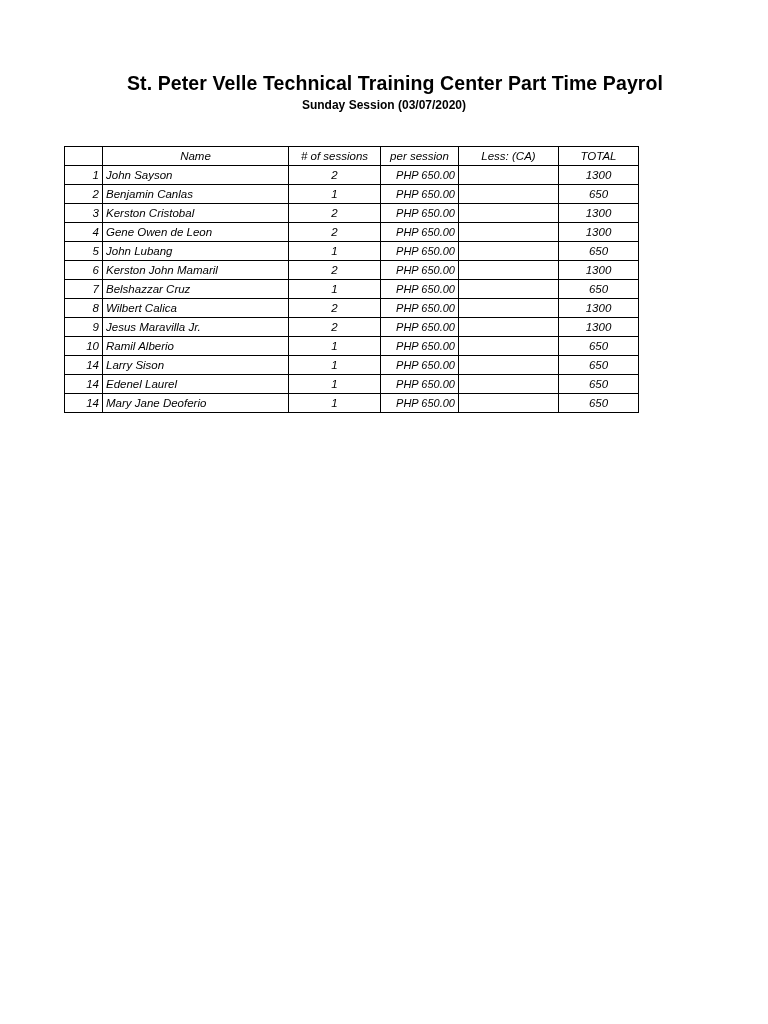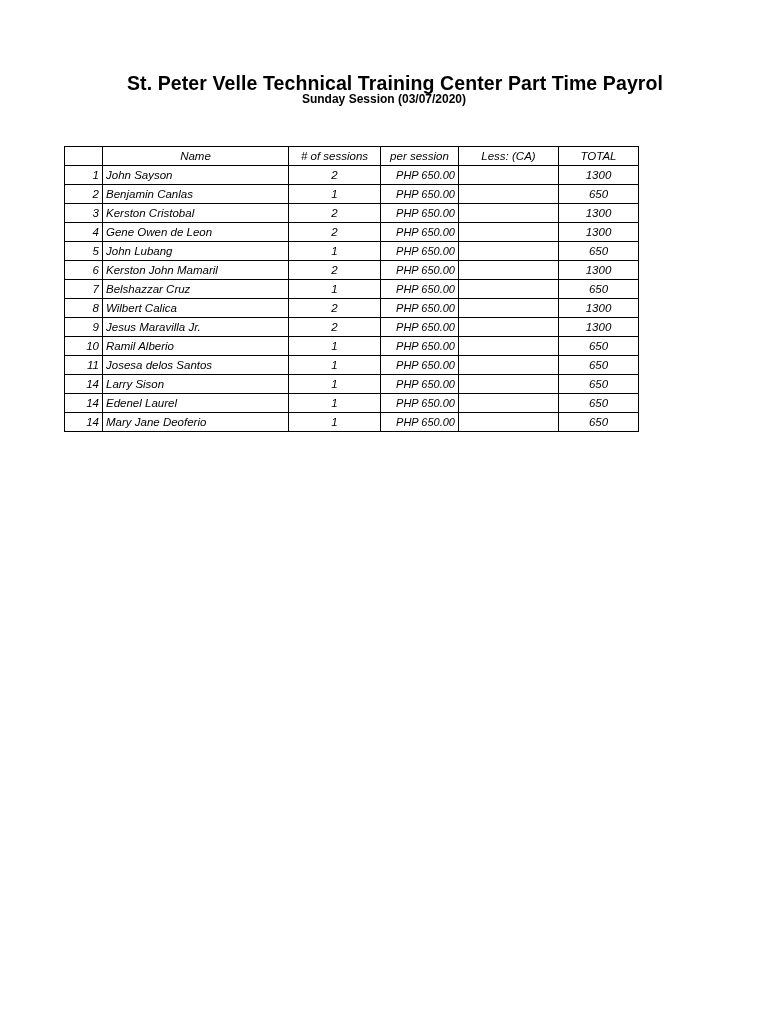--- a/index.html
+++ b/index.html
@@ -31,21 +31,21 @@
     font-weight: bold;
     letter-spacing: 0.1px;
     white-space: nowrap;
     overflow: hidden;
     padding-left: 18px;
     box-sizing: border-box;
     margin-left: 32px;
   }
   .doc-subtitle {
     position: absolute;
-    top: 92px;
+    top: 98px;
     left: 0;
     width: 768px;
     text-align: center;
     font-size: 12px;
     font-weight: bold;
   }
   table.payroll {
     position: absolute;
     top: 146px;
     left: 64px;
@@ -185,28 +185,20 @@
         </tr>
         <tr>
           <td class="idx">10</td>
           <td class="name">Ramil Alberio</td>
           <td class="sessions">1</td>
           <td class="per">PHP 650.00</td>
           <td class="less"></td>
           <td class="total">650</td>
         </tr>
         <tr>
-          <td class="idx">11</td>
-          <td class="name">Josesa delos Santos</td>
-          <td class="sessions">1</td>
-          <td class="per">PHP 650.00</td>
-          <td class="less"></td>
-          <td class="total">650</td>
-        </tr>
-        <tr>
           <td class="idx">14</td>
           <td class="name">Larry Sison</td>
           <td class="sessions">1</td>
           <td class="per">PHP 650.00</td>
           <td class="less"></td>
           <td class="total">650</td>
         </tr>
         <tr>
           <td class="idx">14</td>
           <td class="name">Edenel Laurel</td>

